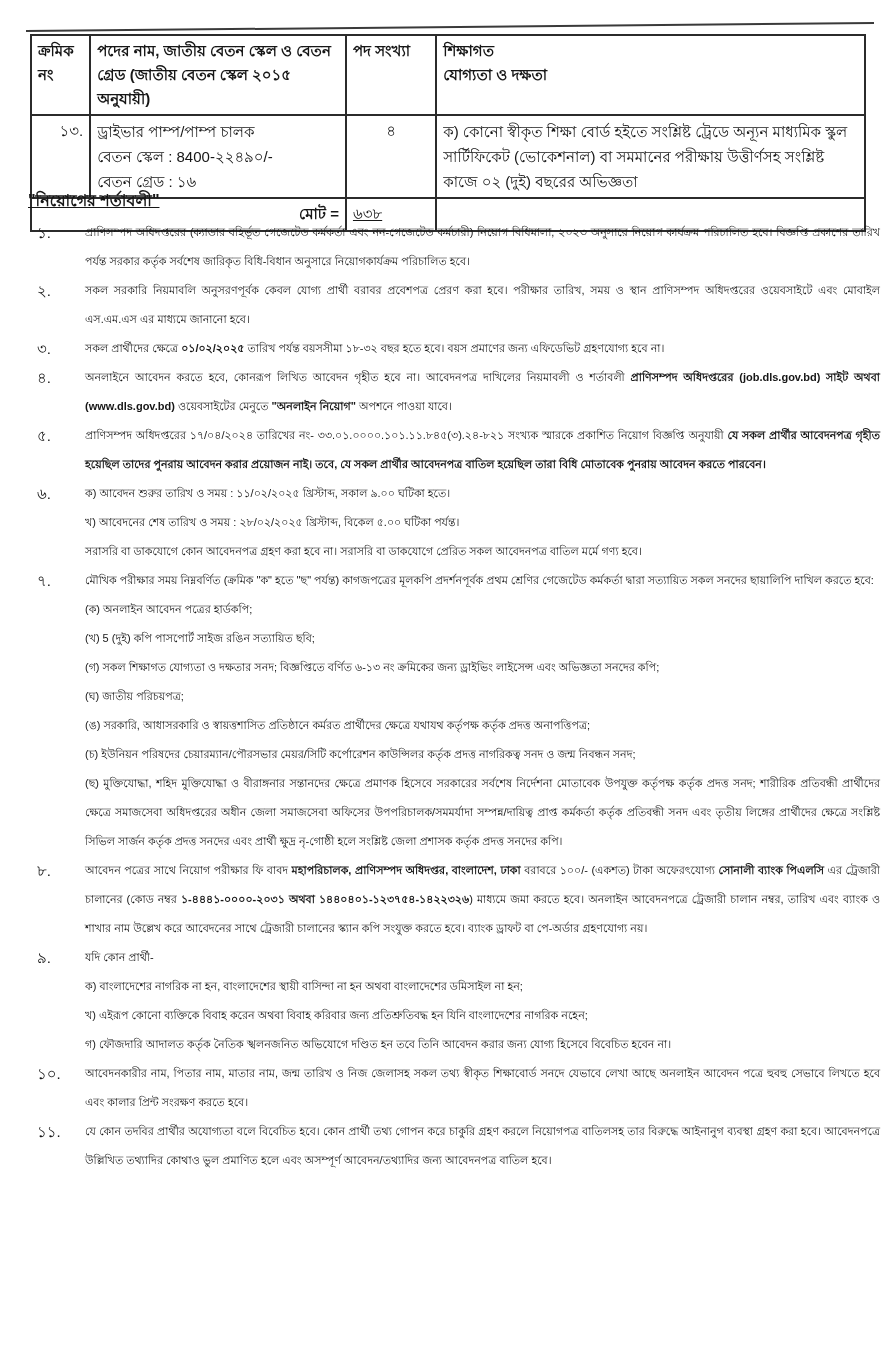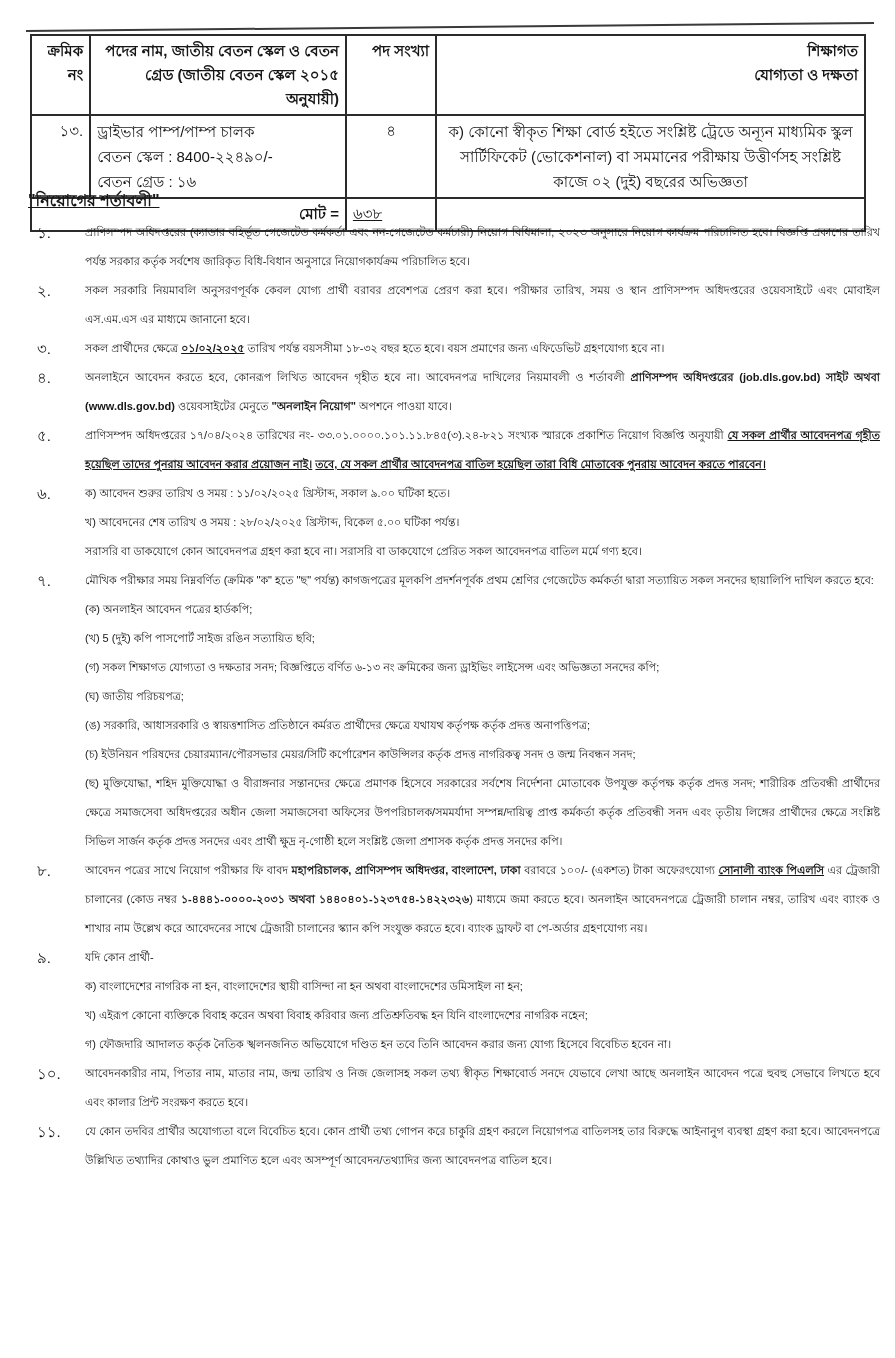--- a/index.html
+++ b/index.html
@@ -4,40 +4,40 @@
 <style>
   html,body{margin:0;padding:0;background:#f6f6f4;}
   .page{position:relative;width:895px;height:1358px;margin:0 auto;background:#ffffff;
         font-family:"Liberation Sans","DejaVu Sans",sans-serif;color:#161616;overflow:hidden;}
   .scan-line{position:absolute;left:26px;top:26px;width:848px;border-top:2px solid #3a3a3a;
         transform:rotate(-0.55deg);}
   
   .doc-table{position:absolute;left:30px;top:34px;width:836px;border-collapse:collapse;
         font-size:15px;}
   .doc-table td,.doc-table th{border:2px solid #2b2b2b;padding:3px 6px;vertical-align:top;}
-  .doc-table th{font-weight:bold;text-align:right;white-space:pre-line;line-height:24px;margin-left:37px;}
+  .doc-table th{font-weight:bold;text-align:left;white-space:pre-line;line-height:24px;margin-left:37px;}
   .c-serial{width:46px;text-align:right;}
   .c-post{width:255px;}
   .c-count{width:80px;text-align:center;}
   .c-qual{width:445px;}
   .post-lines div{line-height:25px;}
-  .qual-text{line-height:25px;text-align:center;}
+  .qual-text{line-height:25px;text-align:left;}
   .total-label{text-align:right;font-weight:bold;padding-right:10px;}
   .total-value{text-align:left;text-decoration:underline;}
   
   .content{position:absolute;left:0;top:189px;width:895px;}
   .cond-heading{margin-left:28px;font-size:16px;font-weight:bold;text-decoration:underline;
         line-height:24px;}
   .terms{margin-top:5px;}
   .term-item{display:flex;}
   .term-num{flex:0 0 48px;padding-left:37px;font-size:15px;line-height:29px;}
   .term-body{flex:1;padding-right:15px;font-size:11px;line-height:29px;text-align:justify;}
   .term-para{min-height:29px;}
   .b{font-weight:bold;}
-  .u{text-decoration:underline;margin-top:40px;}
+  .u{margin-top:40px;}
 </style>
 </head>
 <body>
 
 <div class="page">
 
   <div class="scan-line"></div>
 
   <table class="doc-table">
     <tbody>

